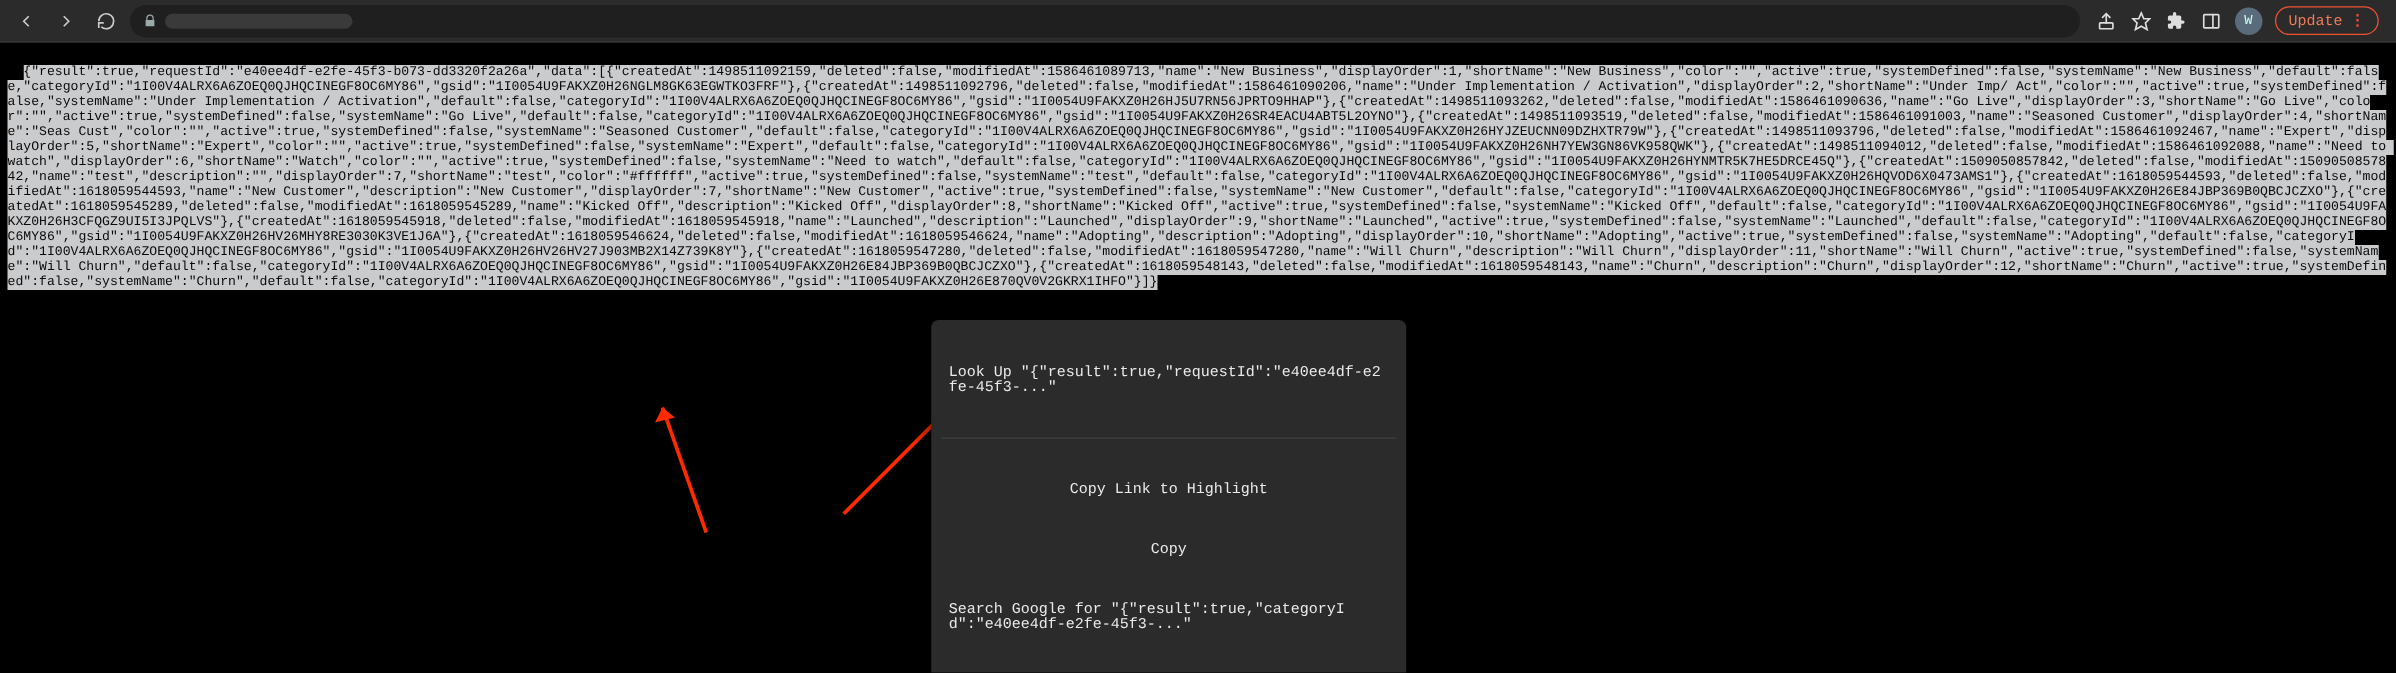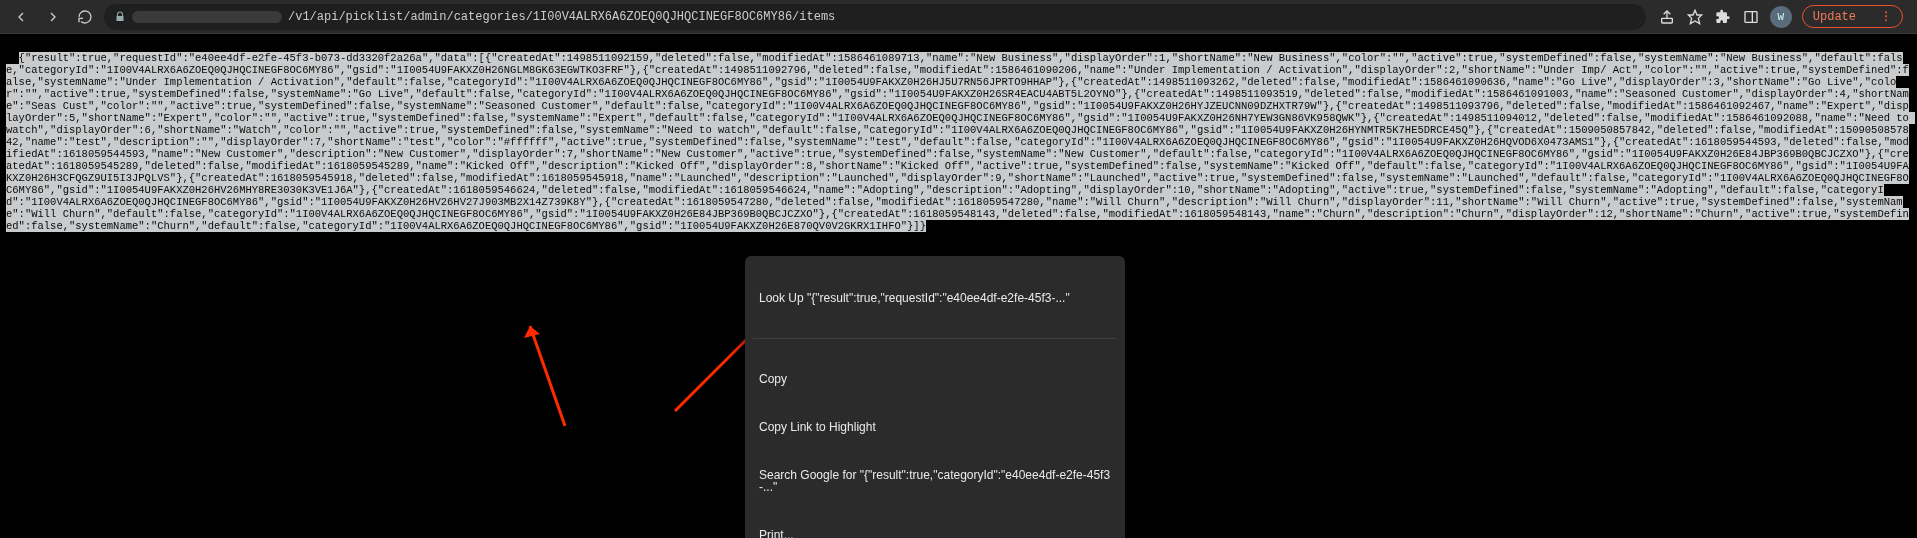--- a/index.html
+++ b/index.html
@@ -15,35 +15,35 @@
     border-radius: 13px; padding: 0 10px; color: #ccc; font-size: 12px; gap: 6px;
     overflow: hidden; white-space: nowrap;
   }
   .url-bar .lock { width: 12px; height: 12px; }
   .url-dim { color: #6a6a6a; background: #3a3a3a; border-radius: 6px; padding: 0 8px; display: inline-block; min-width: 150px; height: 12px; }
   .right-icons { display: flex; align-items: center; gap: 10px; padding: 0 6px; }
   .right-icons .ic { width: 18px; height: 18px; display: flex; align-items: center; justify-content: center; color: #ddd; }
   .avatar { width: 22px; height: 22px; border-radius: 50%; background: #5a6b7b; color: #cfe; font-size: 11px; display: flex; align-items: center; justify-content: center; }
   .update-btn {
     border: 1px solid #f05030; color: #f07a5a; font-size: 12px; padding: 3px 10px;
-    border-radius: 12px; display: flex; align-items: center; gap: 24px;
+    border-radius: 12px; display: flex; align-items: center; gap: 6px;
   }
   .update-btn .dots { color: #f05030; font-weight: bold; }
   .content {
     padding: 6px; color: #0a0a0a; font-size: 10.5px; line-height: 12px;
     word-break: break-all; white-space: pre-wrap; position: relative;
   }
   .content .sel { background: #c9cbcd; }
   
   .ctx {
     position: absolute; background: #2b2b2b; color: #eaeaea; font-family: Arial, sans-serif;
     font-size: 12px; border-radius: 6px; padding: 6px 0; width: 380px;
     box-shadow: 0 6px 20px rgba(0,0,0,.6);
   }
-  .ctx .item { padding: 6px 14px; display: flex; justify-content: flex-start; align-items: center; }
+  .ctx .item { padding: 6px 14px; display: flex; justify-content: center; align-items: center; font-family: Liberation Mono, monospace; }
   .ctx .sep { height: 1px; background: #3f3f3f; margin: 4px 8px; }
   
   .arrow { position: absolute; pointer-events: none; }
   .arrow svg line { stroke: #ff2a00; stroke-width: 3; }
   .arrow svg polygon { fill: #ff2a00; }
 </style>
 </head>
 <body>
 
 <div class="browser-bar">
@@ -63,21 +63,20 @@
         <polyline points="3 20 3 14 9 14"></polyline>
       </svg>
   </div>
   <div class="url-bar">
     <span class="lock">
       <svg viewBox="0 0 24 24" width="12" height="12" fill="#9aa">
           <path d="M6 10V7a6 6 0 1 1 12 0v3h1v10H5V10h1zm2 0h8V7a4 4 0 1 0-8 0v3z"></path>
         </svg>
     </span>
     <span class="url-dim"></span>
-    <span>/v1/api/picklist/admin/categories/1I00V4ALRX6A6ZOEQ0QJHQCINEGF8OC6MY86/items</span>
   </div>
   <div class="right-icons">
     <span class="ic">
       <svg viewBox="0 0 24 24" width="16" height="16" fill="none" stroke="#ddd" stroke-width="2">
           <path d="M12 3v12"></path>
           <polyline points="7 8 12 3 17 8"></polyline>
           <rect x="4" y="14" width="16" height="7" rx="1"></rect>
         </svg>
     </span>
     <span class="ic">
@@ -118,22 +117,22 @@
     <svg width="120" height="120">
         <line x1="10" y1="110" x2="110" y2="10"></line>
         <polygon points="110,10 96,12 104,26"></polygon>
       </svg>
   </div>
 
   
   <div class="ctx" style="left:745px; top:222px;">
     <div class="item"><span>Look Up "{"result":true,"requestId":"e40ee4df-e2fe-45f3-..."</span></div>
     <div class="sep"></div>
+    <div class="item"><span>Copy Link to Highlight</span></div>
     <div class="item"><span>Copy</span></div>
-    <div class="item"><span>Copy Link to Highlight</span></div>
     <div class="item"><span>Search Google for "{"result":true,"categoryId":"e40ee4df-e2fe-45f3-..."</span></div>
     <div class="item"><span>Print...</span></div>
     
     
     
     
     
   </div>
 </div>
 

